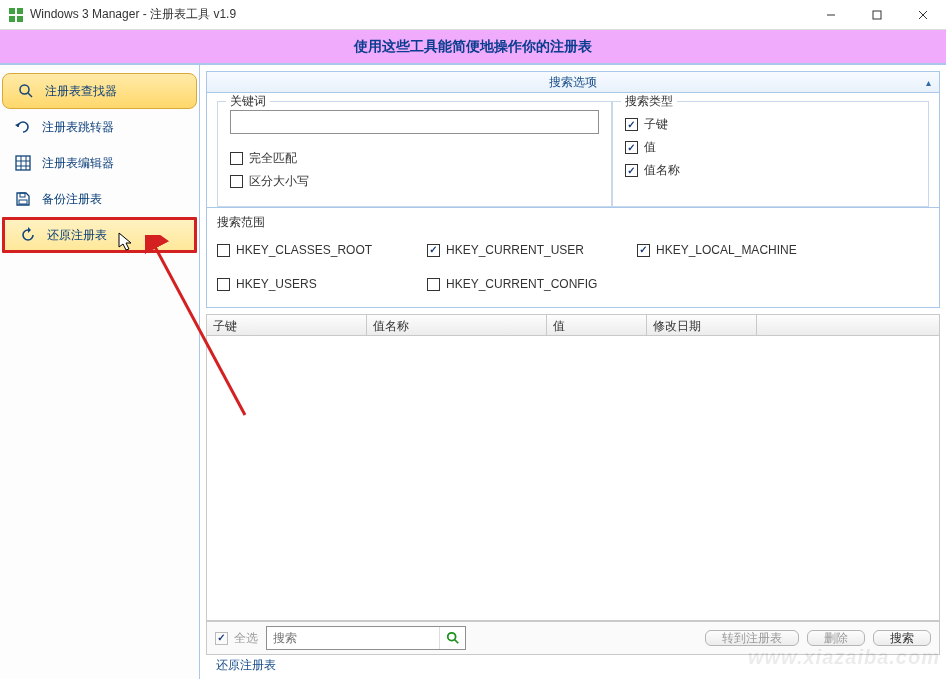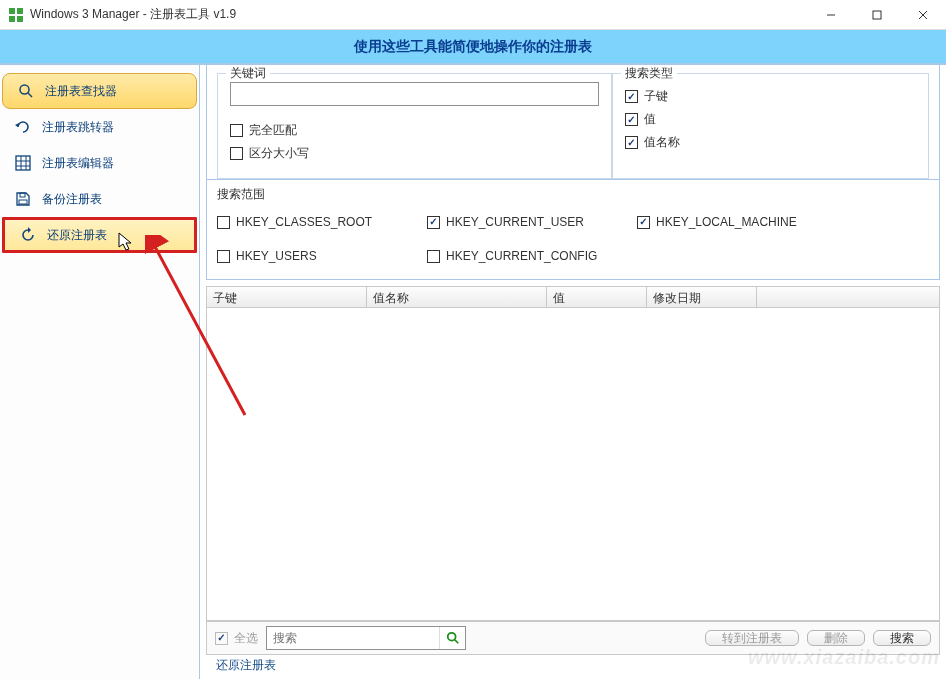--- a/index.html
+++ b/index.html
@@ -4,21 +4,21 @@
 <style>
 * { box-sizing: border-box; margin: 0; padding: 0; font-family: "Microsoft YaHei", "Segoe UI", sans-serif; font-size: 12px; }
 body { background: #fff; width: 946px; height: 679px; overflow: hidden; position: relative; }
 
 .titlebar { height: 30px; display: flex; align-items: center; padding: 0 0 0 8px; border-bottom: 1px solid #ddd; background: #fff; color: #333; }
 .titlebar .app-icon { width: 16px; height: 16px; margin-right: 6px; }
 .titlebar .title-text { flex: 1; font-size: 12px; color: #333; }
 .win-btns { display: flex; }
 .win-btn { width: 46px; height: 30px; display: flex; align-items: center; justify-content: center; color: #333; }
 
-.banner { height: 34px; display: flex; align-items: center; justify-content: center; background: #7dd3fc; border-bottom: 1px solid #a9c7e8; }
+.banner { height: 34px; display: flex; align-items: center; justify-content: center; background: #f0abfc; border-bottom: 1px solid #a9c7e8; }
 .banner-text { color: #0a3d8f; font-size: 14px; font-weight: bold; }
 
 .body-wrap { display: flex; height: calc(679px - 30px - 34px); border-top: 1px solid #a9c7e8; }
 
 .sidebar { width: 200px; border-right: 1px solid #a9c7e8; background: #fdfdfd; padding-top: 8px; }
 .side-item { height: 36px; display: flex; align-items: center; padding: 0 14px; color: #0b3f7a; gap: 10px; border-bottom: 0; cursor: default; }
 .side-item .ic { width: 18px; height: 18px; display: flex; align-items: center; justify-content: center; color: #12447c; }
 .side-item.active { background: linear-gradient(#ffeaa8, #ffd86b); border: 1px solid #d9a93a; margin: 0 2px; border-radius: 8px; }
 .side-item.hover { background: linear-gradient(#fff2c2, #ffe89a); border: 3px solid #d42020; margin: 0 2px; border-radius: 1px; position: relative; }
 
@@ -148,20 +148,24 @@
           <svg width="16" height="16" viewBox="0 0 16 16">
             <path d="M13 8 A5 5 0 1 1 8 3" fill="none" stroke="#12447c" stroke-width="1.6"></path>
             <path d="M8 0 L11 3 L8 6 Z" fill="#12447c"></path>
           </svg>
         </span>
       <span>还原注册表</span>
     </div>
   </div>
 
   <div class="main">
+    <div class="group-title">
+      <span>搜索选项</span>
+      <span class="chev">▴</span>
+    </div>
 
     <div class="opts">
       <div class="fieldset kw-box">
         <span class="legend">关键词</span>
         <input class="kw-input" value="" style="">
         <div class="cb-row">
             <span class="cb"></span>
             <span>完全匹配</span>
           </div>
         <div class="cb-row">

